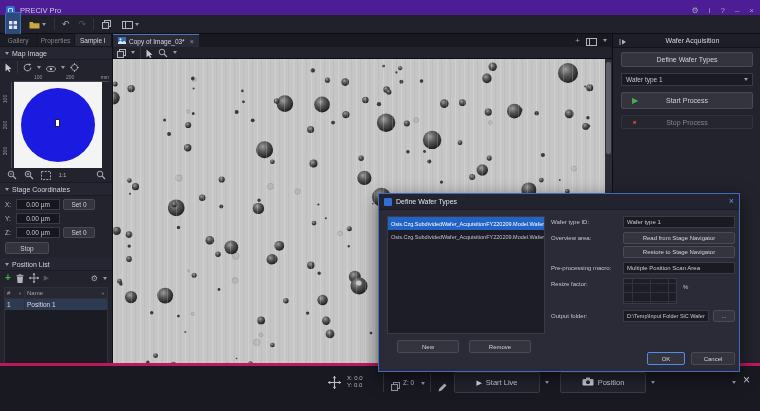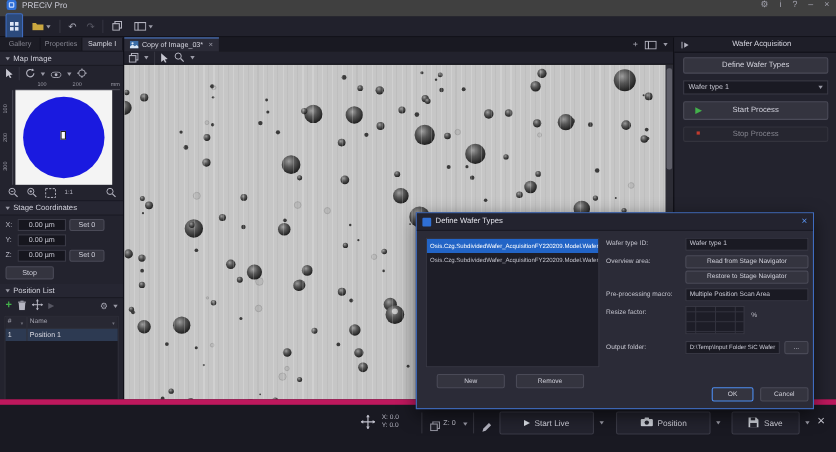--- a/index.html
+++ b/index.html
@@ -4,21 +4,21 @@
 <style>
 *{margin:0;padding:0;box-sizing:border-box}
 html,body{background:#0d0d12}
 #app{position:relative;width:760px;height:411px;overflow:hidden;background:#1e1e27;
   font-family:"Liberation Sans",sans-serif;color:#c6c6d0;user-select:none}
 .vsep{width:1px;height:12px;background:#34343f}
 .chev{width:0;height:0;border-left:2.5px solid transparent;border-right:2.5px solid transparent;border-top:3px solid #9a9aa6;display:inline-block}
 .dim{color:#565662 !important}
 
 
-.titlebar{position:absolute;top:0;left:0;right:0;height:15px;background:#404040;display:flex;align-items:flex-start;gap:5px;padding:0 6px}
+.titlebar{position:absolute;top:0;left:0;right:0;height:15px;background:#4c1d95;display:flex;align-items:flex-end;gap:5px;padding:0 6px}
 .app-logo{width:9px;height:9px;border-radius:2px;background:#2f6fd6;position:relative}
 .app-logo:after{content:"";position:absolute;inset:2px;border:1px solid #cfe0ff;border-radius:1px}
 .app-title{font-size:7.5px;color:#c9c9d4}
 .tb-right{margin-left:auto;display:flex;align-items:center;gap:10px}
 .tb-ic{font-size:8px;color:#a6a6b2;line-height:1}
 
 
 .toolbar{position:absolute;top:15px;left:0;right:0;height:19px;background:#21212c;border-bottom:1px solid #0d0d13;display:flex;align-items:center;gap:5px;padding:0 5px}
 .tbtn{display:flex;align-items:center;gap:2px;padding:2px 3px;border-radius:2px}
 .tbtn.blue{background:#2c4a7c;border:1px solid #3f6cc0}
@@ -66,21 +66,21 @@
 .scorner{position:absolute;right:0;bottom:0;width:7px;height:7px;background:#2c2c35}
 
 
 .rsb{position:absolute;top:34px;right:0;width:148px;bottom:33px;background:#23232e;border-left:1px solid #0d0d13}
 .rsb-head{height:14px;background:#1e1e28;border-bottom:1px solid #12121a;display:flex;align-items:center;padding:0 6px;gap:4px}
 .rsb-title{flex:1;text-align:center;font-size:7px;color:#d6d6e0}
 .rbtn{position:absolute;left:8px;width:132px;background:#34343f;border:1px solid #4a4a57;border-radius:2px;display:flex;align-items:center;justify-content:center;font-size:7px;color:#d2d2dc}
 .rdrop{position:absolute;left:8px;width:132px;height:13px;background:#1a1a23;border:1px solid #3a3a46;display:flex;align-items:center;padding:0 4px;font-size:6.5px;color:#c6c6d0}
 
 
-.bbar{position:absolute;left:0;right:0;bottom:0;height:48px;background:#191922;border-top:5px solid #be185d}
+.bbar{position:absolute;left:0;right:0;bottom:0;height:48px;background:#191922;border-top:3px solid #be185d}
 .bbtn{position:absolute;top:6px;height:21px;background:#23232e;border:1px solid #3a3a46;border-radius:2px;display:flex;align-items:center;justify-content:center;gap:4px;font-size:7.5px;color:#d2d2dc}
 .bchev{position:absolute;top:6px;height:21px;width:12px;display:flex;align-items:center;justify-content:center}
 .bsep{position:absolute;top:7px;width:1px;height:19px;background:#33333d}
 .coordtxt{font-size:6px;line-height:7px;color:#b4b4c0}
 
 
 .dialog{position:absolute;left:378px;top:193px;width:362px;height:179px;background:#2b2b37;border:1px solid #3f6cc0;box-shadow:0 5px 16px rgba(0,0,0,.6);z-index:50}
 .dlg-title{height:16px;background:#23232f;display:flex;align-items:center;gap:4px;padding:0 5px;border-bottom:1px solid #1a1a24}
 .dlg-title .t{font-size:7px;color:#e2e2ea}
 .dlg-close{margin-left:auto;color:#5b95f2;font-size:9px;line-height:1}
@@ -600,28 +600,20 @@
             <rect x="0.5" y="2" width="11" height="6.5" rx="1" fill="#cdd0d8"></rect>
             <rect x="4" y="0.5" width="4" height="2.5" rx="0.5" fill="#cdd0d8"></rect>
             <circle cx="6" cy="5.2" r="2" fill="#262630"></circle>
           </svg></span>
       <span>Position</span>
     </div>
     <div class="bchev" style="left:647px">
         <span class="chev"></span>
       </div>
 
-    <div class="bbtn" style="left:665px;width:62px">
-      <span><svg width="10" height="10" viewBox="0 0 10 10">
-            <path d="M0.5 0.5h7l2 2v7h-9z" fill="#cdd0d8"></path>
-            <rect x="2" y="5.5" width="6" height="4" fill="#262630"></rect>
-            <rect x="2.5" y="0.5" width="4" height="2.6" fill="#262630"></rect>
-          </svg></span>
-      <span>Save</span>
-    </div>
     <div class="bchev" style="left:728px">
         <span class="chev"></span>
       </div>
 
     <span style="position:absolute;left:743px;top:8px;font-size:12px;color:#c8c8d2;line-height:1">×</span>
   </div>
 
   <div class="dialog">
     <div class="dlg-title">
       <span style="width:8px;height:8px;background:#2f6fd6;border-radius:1px;display:inline-block"></span>

